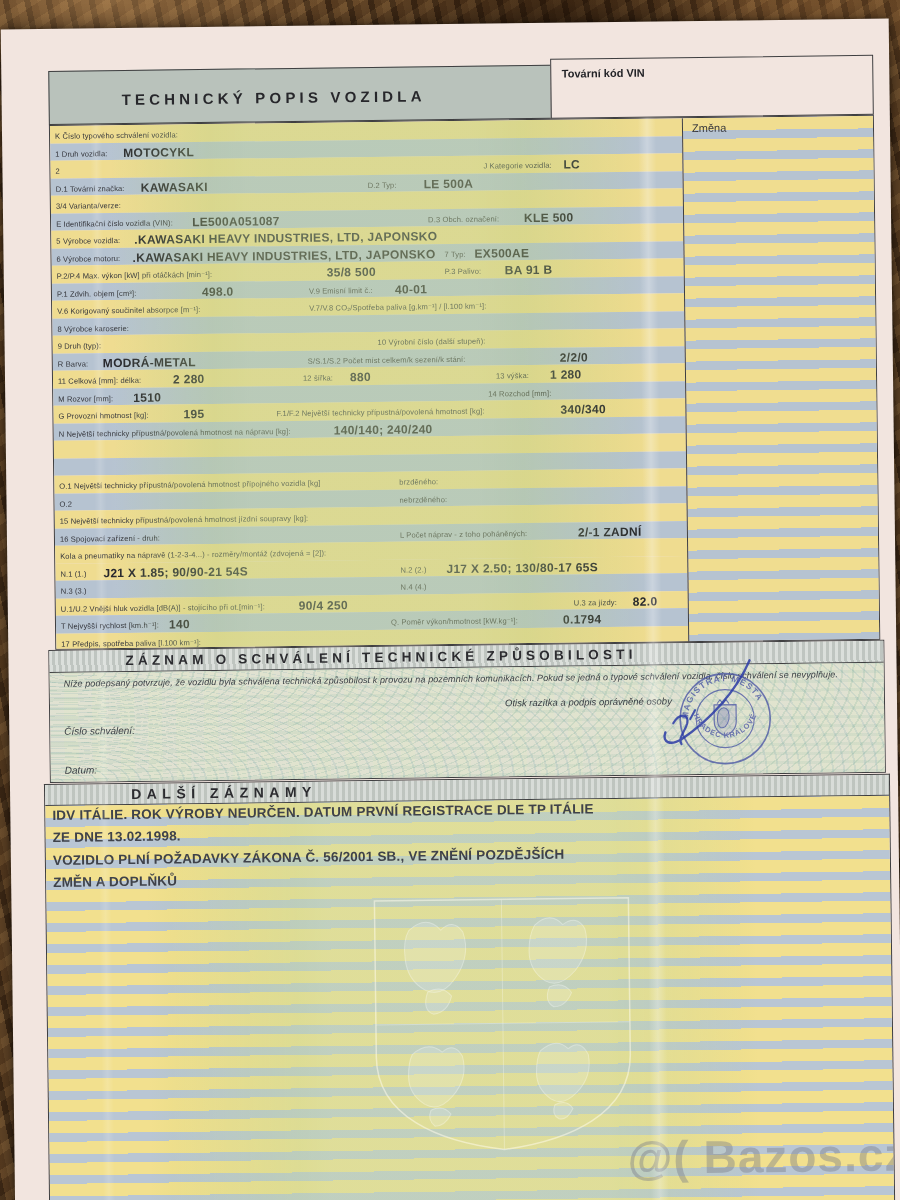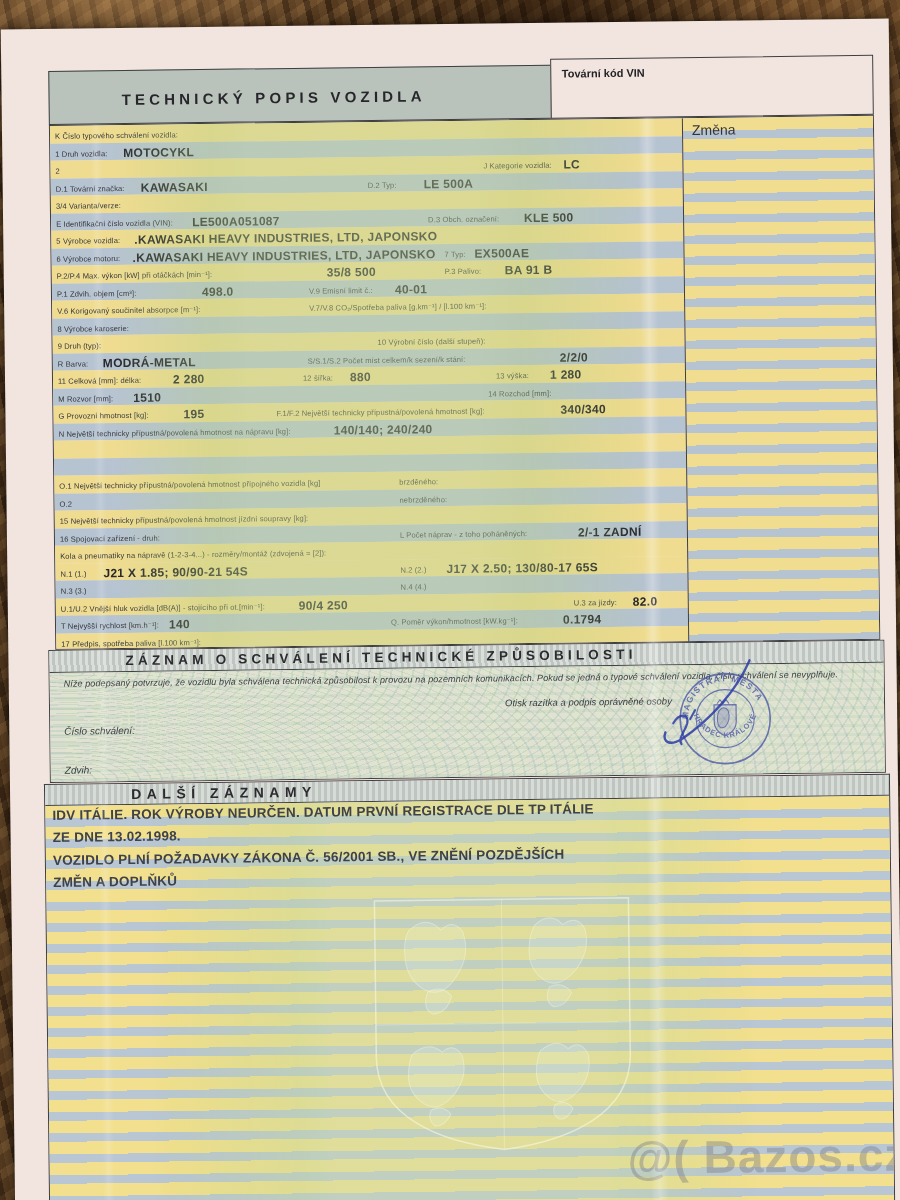--- a/index.html
+++ b/index.html
@@ -40,21 +40,21 @@
   .row-b{background:#b6c3d1;}
   .lbl{position:absolute;bottom:2.4px;font-size:7.6px;color:#33343a;white-space:nowrap;letter-spacing:.1px;}
   .val{position:absolute;bottom:.5px;font-size:12px;font-weight:bold;color:#26262c;white-space:nowrap;letter-spacing:.3px;}
   .green-wash{position:absolute;left:0;top:0;width:632px;height:525px;pointer-events:none;
     background:
       linear-gradient(90deg, rgba(255,255,255,0) 50px, rgba(255,255,255,.16) 200px 420px, rgba(255,255,255,0) 580px),
       linear-gradient(90deg, rgba(150,186,84,0) 60px, rgba(150,186,84,.30) 160px 470px, rgba(150,186,84,0) 595px);}
   .change-col{position:absolute;left:632px;top:0;width:192px;height:525px;
     border-left:1.4px solid #3f3f41;box-sizing:border-box;
     background:repeating-linear-gradient(180deg,#f0dd90 0 12.5px,#b6c3d1 12.5px 21px);}
-  .change-label{position:absolute;left:9px;top:4px;font-size:14px;color:#33343a;}
+  .change-label{position:absolute;left:9px;top:4px;font-size:11px;color:#33343a;}
 
   
   .approval-box{position:absolute;left:48px;top:645px;width:836px;height:133px;
     border:1.6px solid #3f3f41;box-sizing:border-box;}
   .zaznam-bar{position:absolute;left:0;top:0;width:100%;height:22px;box-sizing:border-box;
     border-bottom:1.4px solid #3f3f41;
     background:#cbd1cc;
     background-image:repeating-linear-gradient(90deg, rgba(255,255,255,.30) 0 3px, rgba(148,154,150,.22) 3px 6px);}
   .zaznam-title{position:absolute;left:76px;top:3px;font-size:13.5px;font-weight:bold;
     letter-spacing:4.2px;color:#2c2c30;white-space:nowrap;}
@@ -256,21 +256,21 @@
     </div>
 
     <div class="approval-box">
       <div class="zaznam-bar">
         <div class="zaznam-title">ZÁZNAM O SCHVÁLENÍ TECHNICKÉ ZPŮSOBILOSTI</div>
       </div>
       <div class="approval-area">
         <div class="fine-print">Níže podepsaný potvrzuje, že vozidlu byla schválena technická způsobilost k provozu na pozemních komunikacích. Pokud se jedná o typové schválení vozidla, číslo schválení se nevyplňuje.</div>
         <div class="cislo-label">Číslo schválení:</div>
         <div class="otisk-label">Otisk razítka a podpis oprávněné osoby</div>
-        <div class="datum-label">Zdvih:</div>
+        <div class="datum-label">Datum:</div>
         <svg class="stamp-svg" width="150" height="125" viewBox="0 0 150 125">
           <g opacity="0.78" stroke="#4a55a5" fill="none">
             <circle cx="78" cy="62" r="45" stroke-width="1.6"></circle>
             <circle cx="78" cy="62" r="29" stroke-width="1.1"></circle>
             <path id="arcT" d="M 42,70 A 37,37 0 1 1 114,70" fill="none" stroke="none"></path>
             <path id="arcB" d="M 46,56 A 33,33 0 0 0 110,56" fill="none" stroke="none"></path>
             <text font-size="8.5" letter-spacing="1.2" fill="#4a55a5" stroke="none" font-weight="bold">
               <textPath href="#arcT" startOffset="8">MAGISTRÁT MĚSTA</textPath>
             </text>
             <text font-size="7.5" letter-spacing="0.8" fill="#4a55a5" stroke="none" font-weight="bold">

